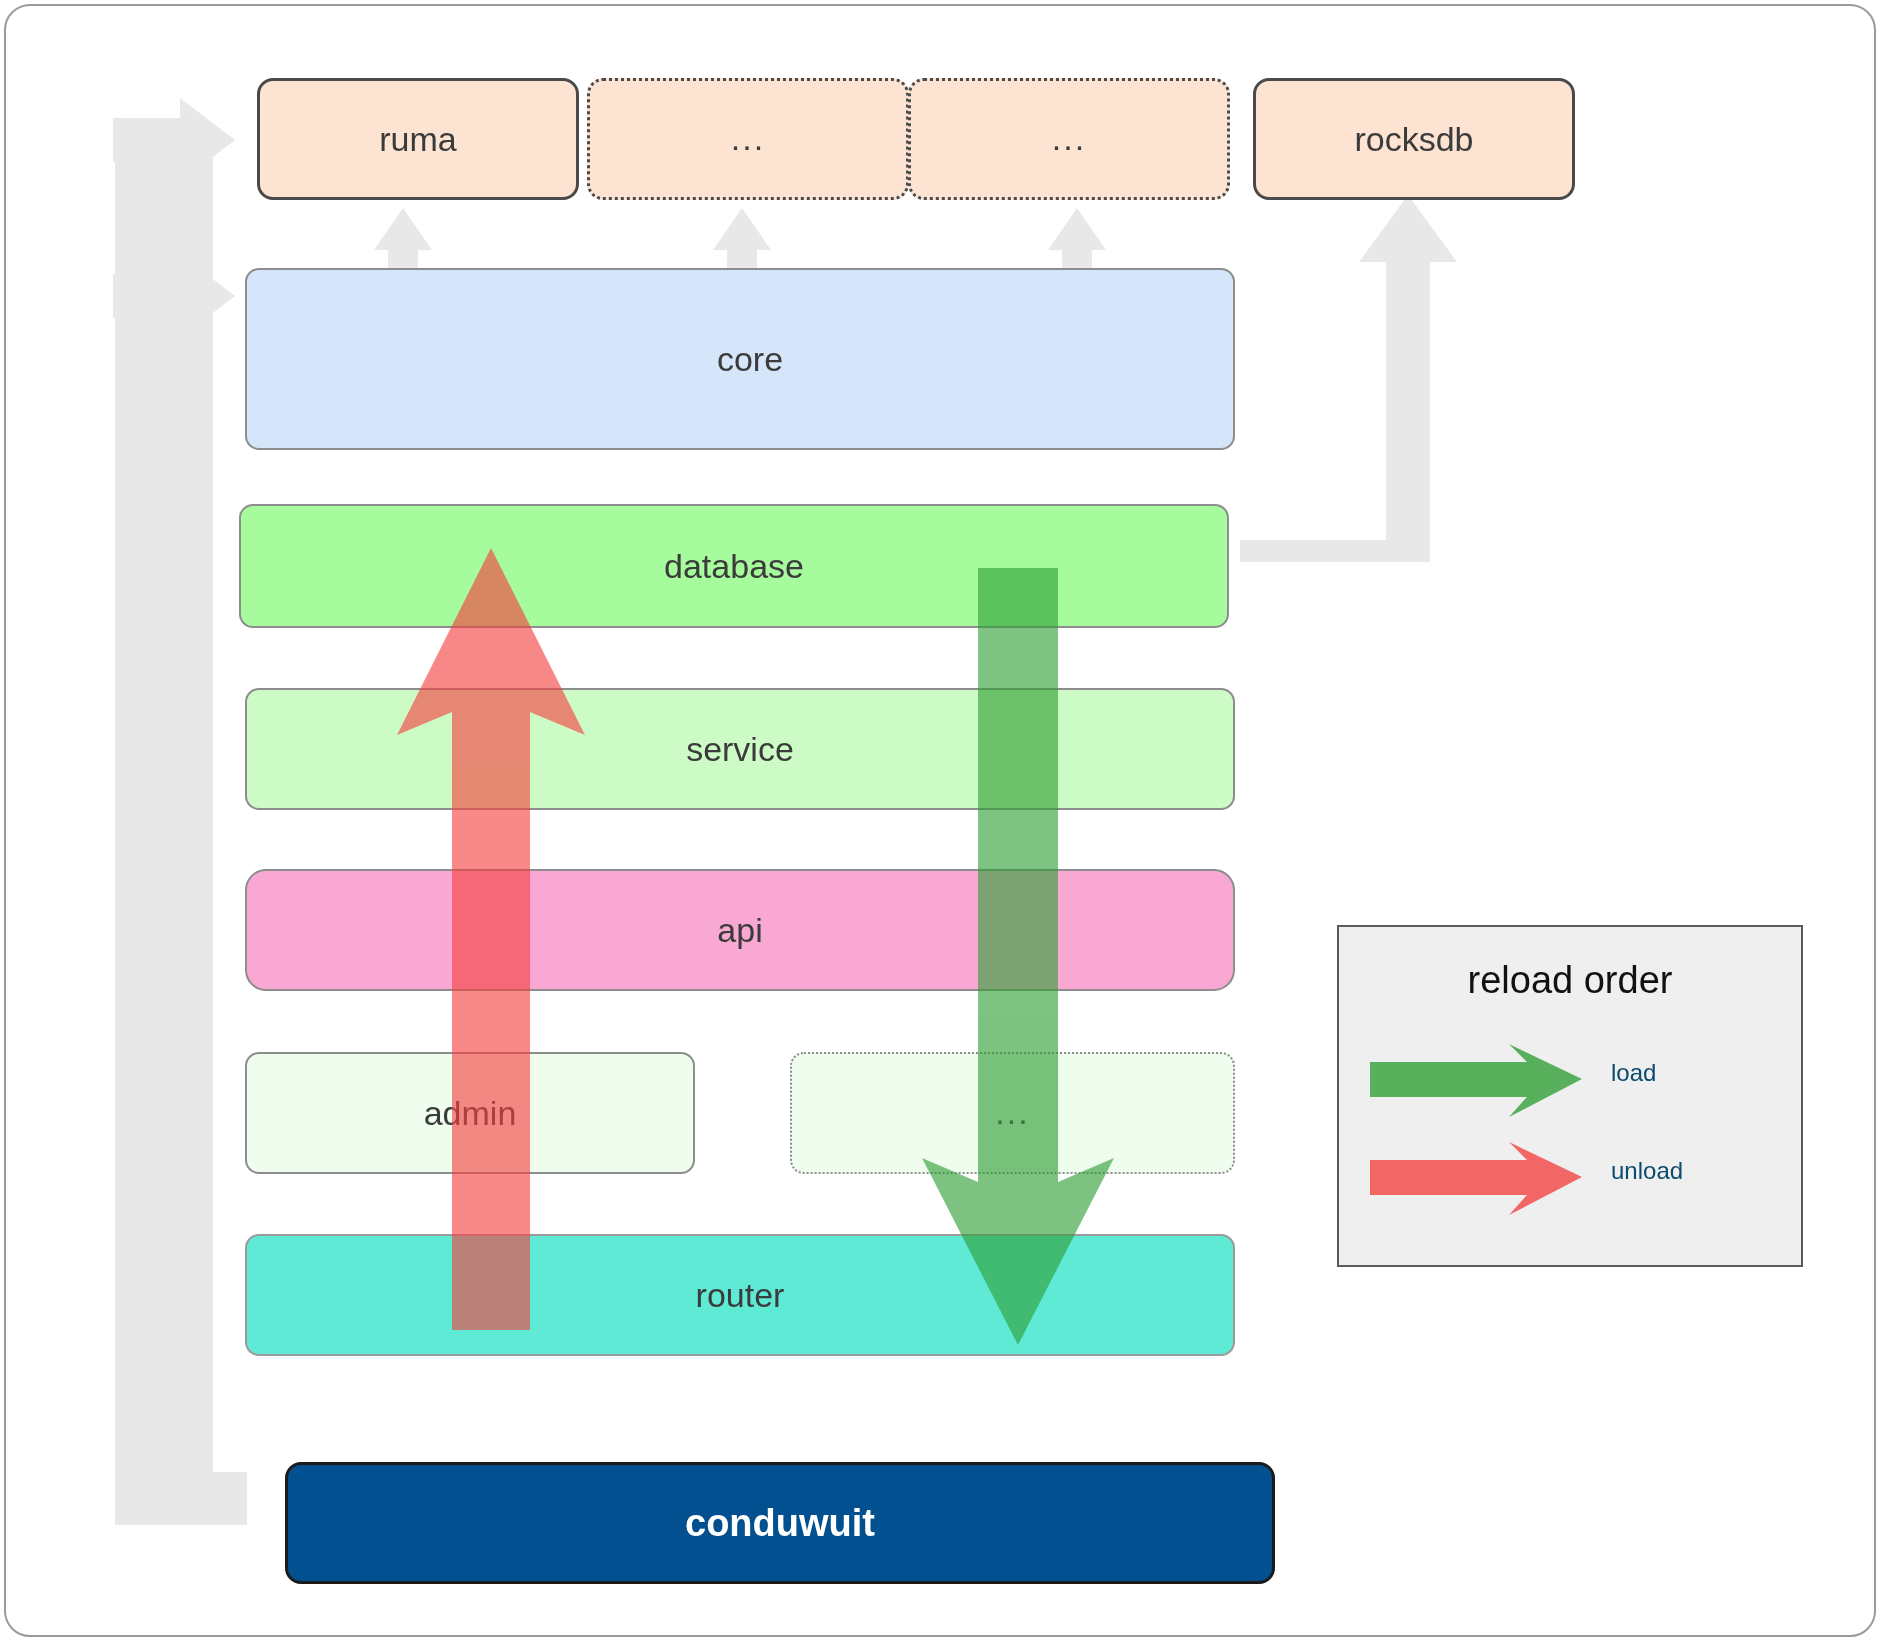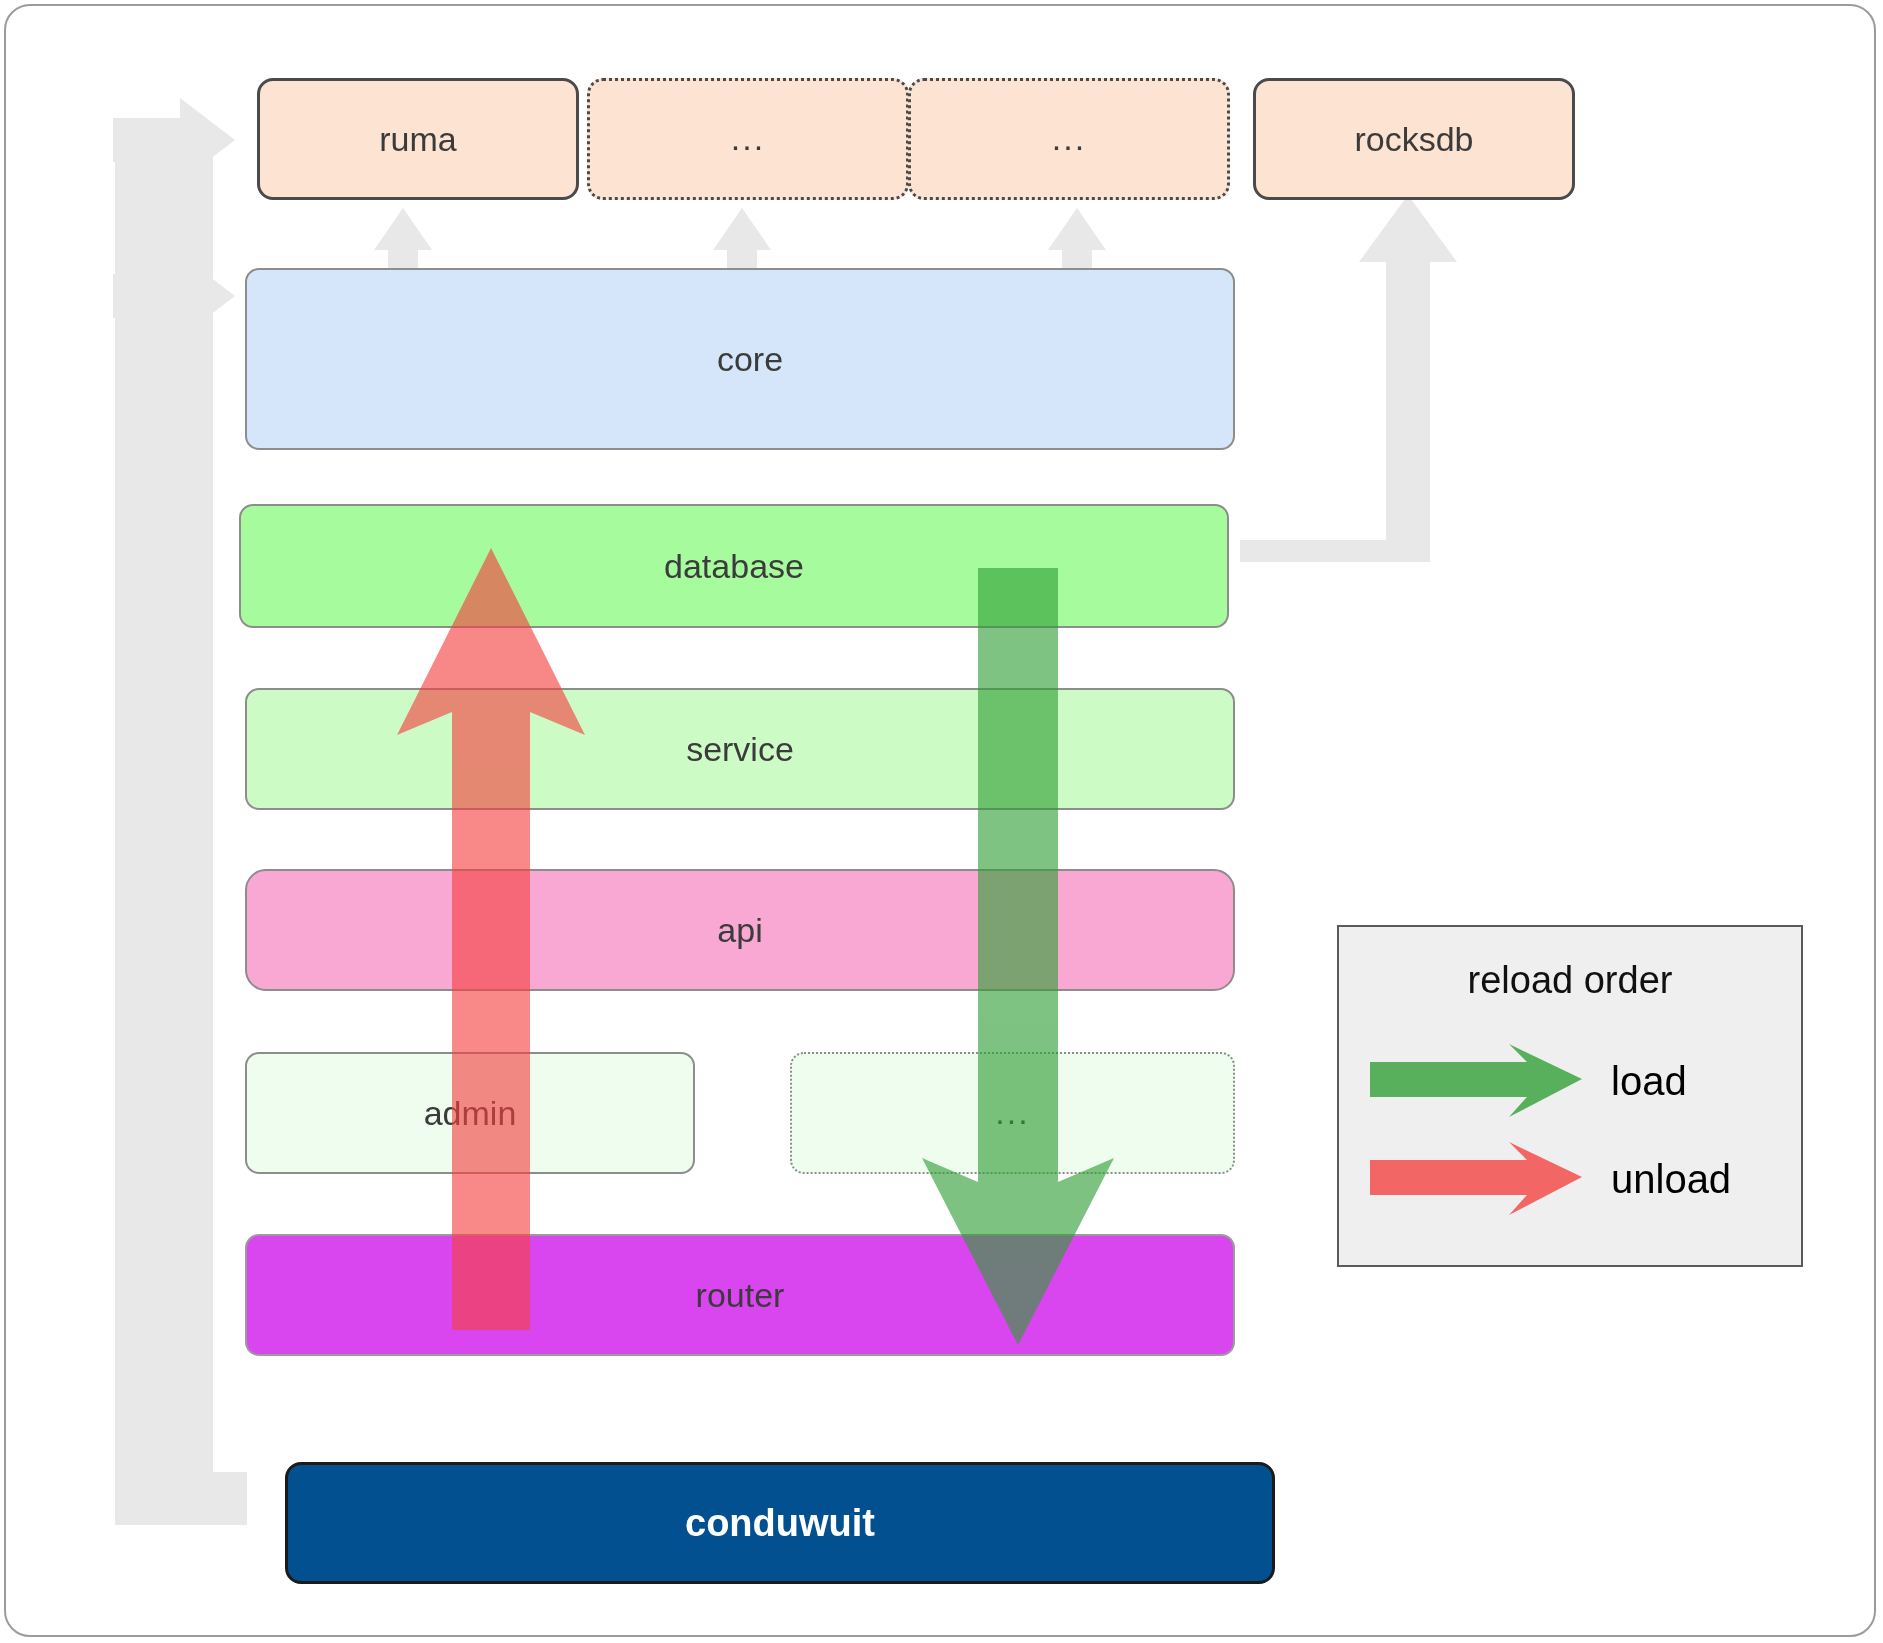--- a/index.html
+++ b/index.html
@@ -72,21 +72,21 @@
     background: #effdee;
     border: 2px solid #8d8d8d;
     border-radius: 14px;
   }
   .box.dots-dotted {
     background: #effdee;
     border: 2px dotted #8d8d8d;
     border-radius: 14px;
   }
   .box.router {
-    background: #d946ef;
+    background: #5eead4;
     border: 2px solid #9b9b9b;
     border-radius: 14px;
   }
   .box.conduwuit {
     background: #02508f;
     border: 3px solid #1b1b1b;
     border-radius: 16px;
     color: #ffffff;
     font-weight: bold;
     font-size: 38px;
@@ -105,22 +105,22 @@
   }
   .legend-title {
     position: absolute;
     width: 100%;
     text-align: center;
     font-size: 38px;
     color: #111111;
   }
   .legend-label {
     position: absolute;
-    font-size: 40px;
-    color: #000000;
+    font-size: 24px;
+    color: #0c4a6e;
   }
   svg.overlay {
     position: absolute;
     left: 0;
     top: 0;
     width: 1883px;
     height: 1643px;
     pointer-events: none;
   }
   svg.legendsvg {

